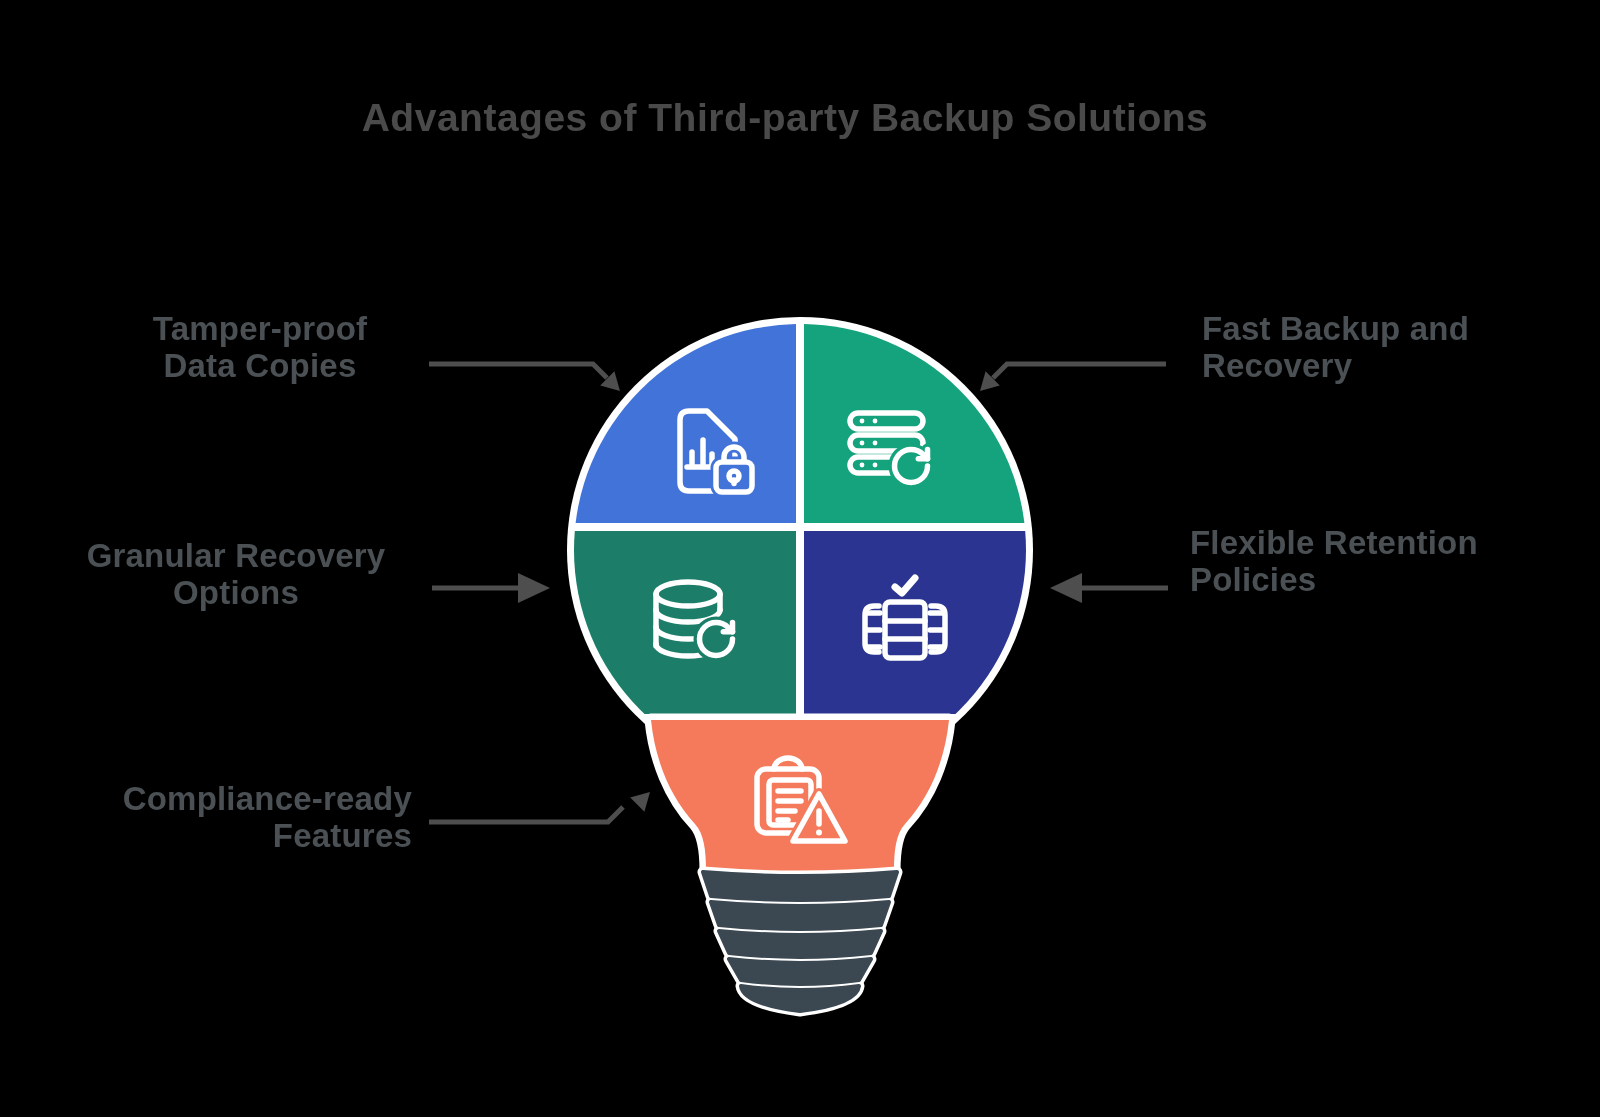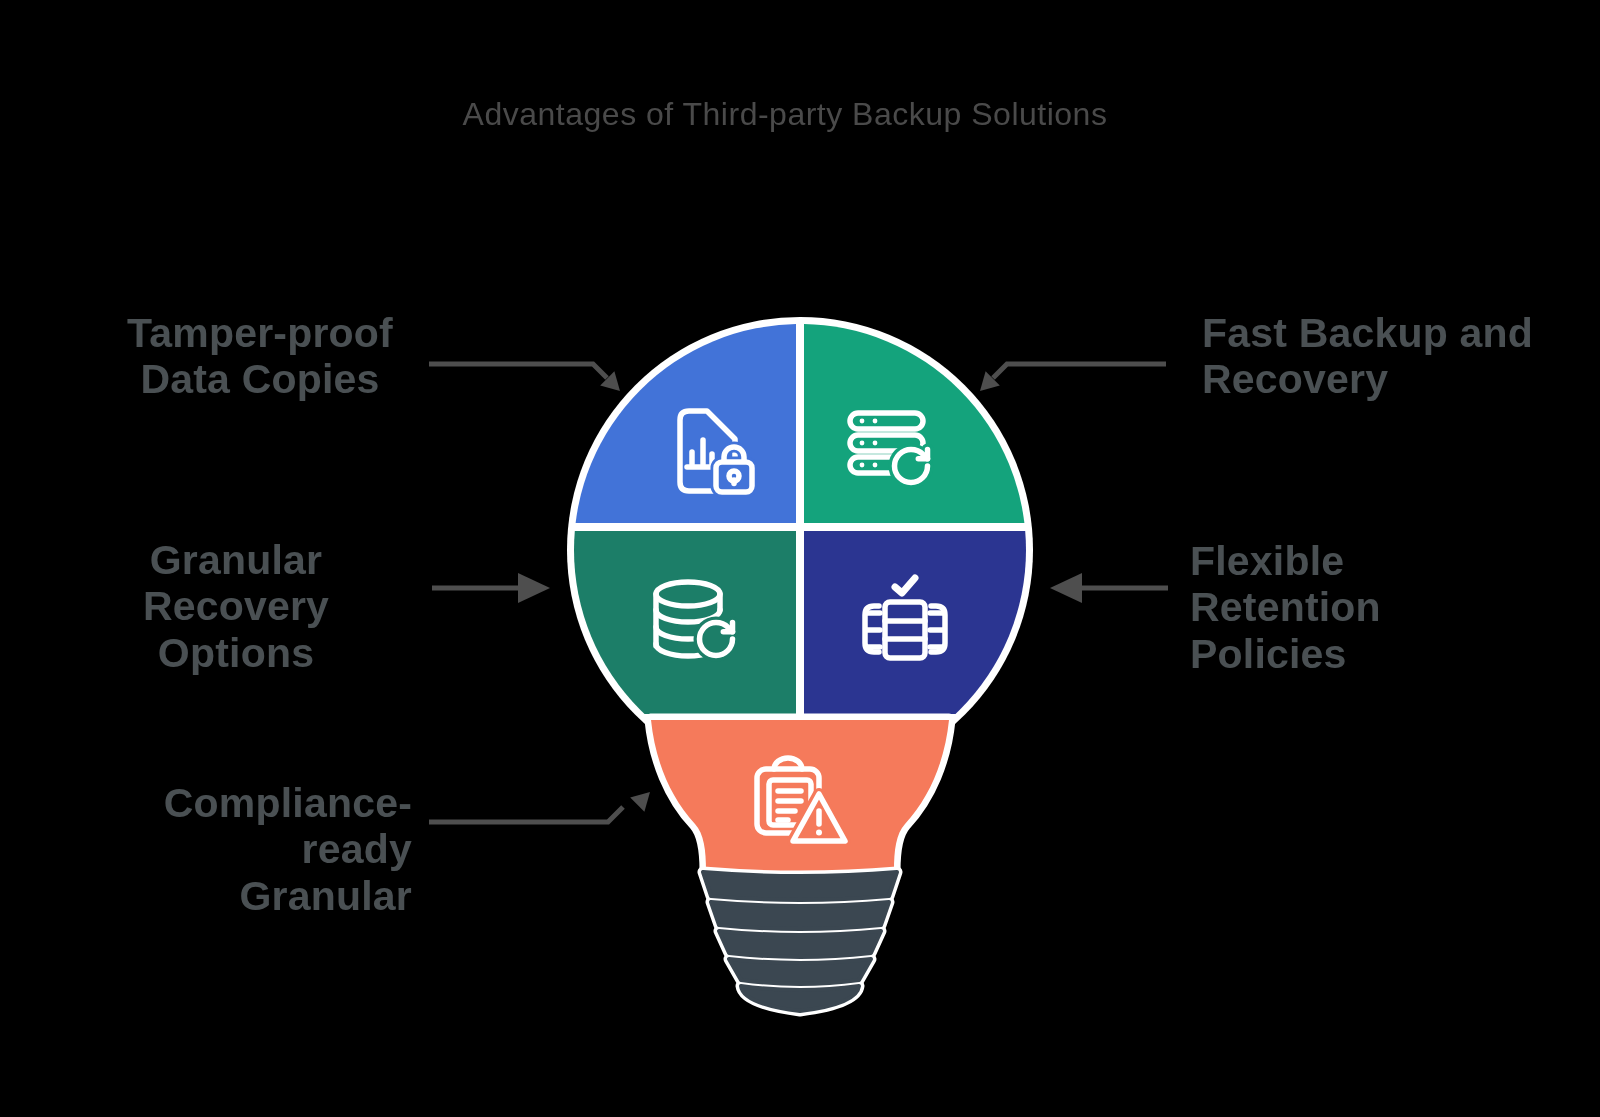--- a/index.html
+++ b/index.html
@@ -7,34 +7,34 @@
     width:1600px;height:1117px;
     background:var(--c-background,#000);
     font-family:"Liberation Sans", sans-serif;
     overflow:hidden;
   }
   #stage{position:relative;width:1600px;height:1117px;}
   #bulb-svg{position:absolute;left:0;top:0;}
   .page-title{
     position:absolute;left:0;top:96px;width:1570px;
     text-align:center;
-    font-size:32px;font-weight:400;letter-spacing:.5px;
+    font-size:39px;font-weight:700;letter-spacing:.5px;
     color:var(--c-title-text,#4a4a4a);
     white-space:pre-line;
   }
   .label{
     position:absolute;
-    font-size:41px;font-weight:700;line-height:1.13;letter-spacing:.2px;
+    font-size:33px;font-weight:700;line-height:1.13;letter-spacing:.2px;
     color:var(--c-label-text,#4a5053);
     white-space:pre-line;
   }
   .label.tamper{left:95px;top:310px;width:330px;text-align:center;}
   .label.fast{left:1190px;top:310px;width:340px;text-align:left;margin-left:12px;}
   .label.granular{left:60px;top:537px;width:352px;text-align:center;}
-  .label.flexible{left:1190px;top:538px;width:340px;text-align:left;}
+  .label.flexible{left:1190px;top:524px;width:340px;text-align:left;}
   .label.compliance{left:60px;top:780px;width:352px;text-align:right;}
 
   
   .wbase{fill:var(--c-outline,#fff);}
   .q-tl{fill:var(--c-quad-top-left,#4273d8);}
   .q-tr{fill:var(--c-quad-top-right,#14a37c);}
   .q-ml{fill:var(--c-quad-mid-left,#1c7e68);}
   .q-mr{fill:var(--c-quad-mid-right,#2b3591);}
   .wunder{fill:var(--c-outline,#fff);stroke:var(--c-outline,#fff);stroke-width:13;stroke-linejoin:round;}
   .neck{fill:var(--c-neck,#f57a5b);}
@@ -213,14 +213,14 @@
 
   <div class="label tamper">Tamper-proof
 Data Copies</div>
   <div class="label fast">Fast Backup and
 Recovery</div>
   <div class="label granular">Granular Recovery
 Options</div>
   <div class="label flexible">Flexible Retention
 Policies</div>
   <div class="label compliance">Compliance-ready
-Granular</div>
+Features</div>
 </div>
 
 </body></html>

